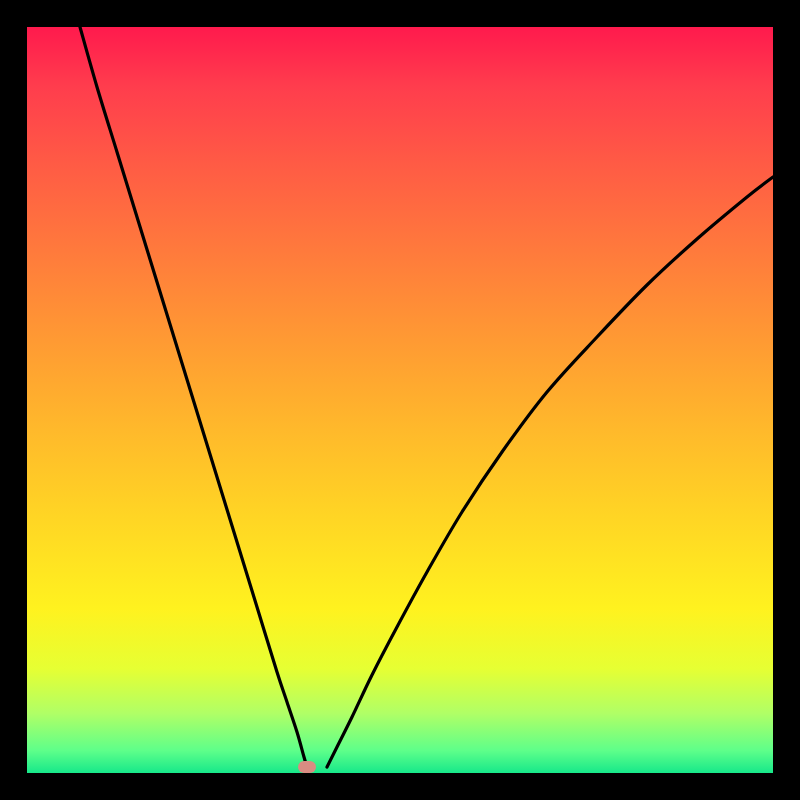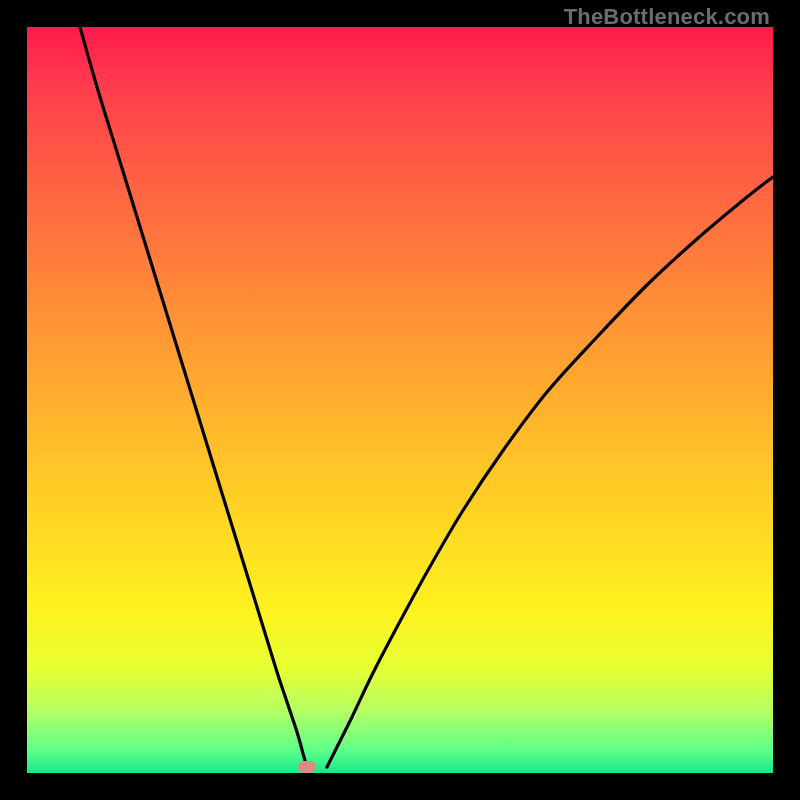--- a/index.html
+++ b/index.html
@@ -63,21 +63,20 @@
     width: 18px;
     height: 12px;
     border-radius: 6px;
     background: #d98c82;
   }
 </style>
 </head>
 <body>
 
 <div class="frame">
-  <div class="watermark">TheBottleneck.com</div>
 
   <div class="plot">
     <svg class="curve" viewBox="0 0 746 746" preserveAspectRatio="none">
       <path id="left-path" fill="none" stroke="#000000" stroke-width="3.2" stroke-linecap="round" d="M 53 0 C 55.833333333333336 10, 63.833333333333336 39.16666666666667, 70 60 C 76.16666666666667 80.83333333333333, 83.33333333333333 103.33333333333333, 90 125 C 96.66666666666667 146.66666666666666, 103.33333333333333 168.33333333333334, 110 190 C 116.66666666666667 211.66666666666666, 123.33333333333333 233.33333333333334, 130 255 C 136.66666666666666 276.6666666666667, 143.33333333333334 298.3333333333333, 150 320 C 156.66666666666666 341.6666666666667, 163.33333333333334 363.3333333333333, 170 385 C 176.66666666666666 406.6666666666667, 183.33333333333334 428.3333333333333, 190 450 C 196.66666666666666 471.6666666666667, 203.33333333333334 493.3333333333333, 210 515 C 216.66666666666666 536.6666666666666, 223.33333333333334 558.3333333333334, 230 580 C 236.66666666666666 601.6666666666666, 245 629.1666666666666, 250 645 C 255 660.8333333333334, 256.6666666666667 665, 260 675 C 263.3333333333333 685, 267.1666666666667 695.8333333333334, 270 705 C 272.8333333333333 714.1666666666666, 275.3333333333333 724.1666666666666, 277 730 C 278.6666666666667 735.8333333333334, 279.5 738.3333333333334, 280 740"></path>
       <path id="right-path" fill="none" stroke="#000000" stroke-width="3.2" stroke-linecap="round" d="M 300 740 C 301.6666666666667 736.6666666666666, 305.8333333333333 728.3333333333334, 310 720 C 314.1666666666667 711.6666666666666, 319.1666666666667 702, 325 690 C 330.8333333333333 678, 337.5 663, 345 648 C 352.5 633, 360.8333333333333 617.1666666666666, 370 600 C 379.1666666666667 582.8333333333334, 389.1666666666667 564.1666666666666, 400 545 C 410.8333333333333 525.8333333333334, 422.5 505, 435 485 C 447.5 465, 460.8333333333333 445, 475 425 C 489.1666666666667 405, 504.1666666666667 384.1666666666667, 520 365 C 535.8333333333334 345.8333333333333, 553.3333333333334 327.8333333333333, 570 310 C 586.6666666666666 292.1666666666667, 603.3333333333334 274.3333333333333, 620 258 C 636.6666666666666 241.66666666666666, 653.3333333333334 226.66666666666666, 670 212 C 686.6666666666666 197.33333333333334, 707.3333333333334 180.33333333333334, 720 170 C 732.6666666666666 159.66666666666666, 741.6666666666666 153.33333333333334, 746 150"></path>
     </svg>
     <div class="marker" id="marker" style="left: 271px; top: 734px; background: rgb(217, 140, 130);"></div>
   </div>
 </div>
 

